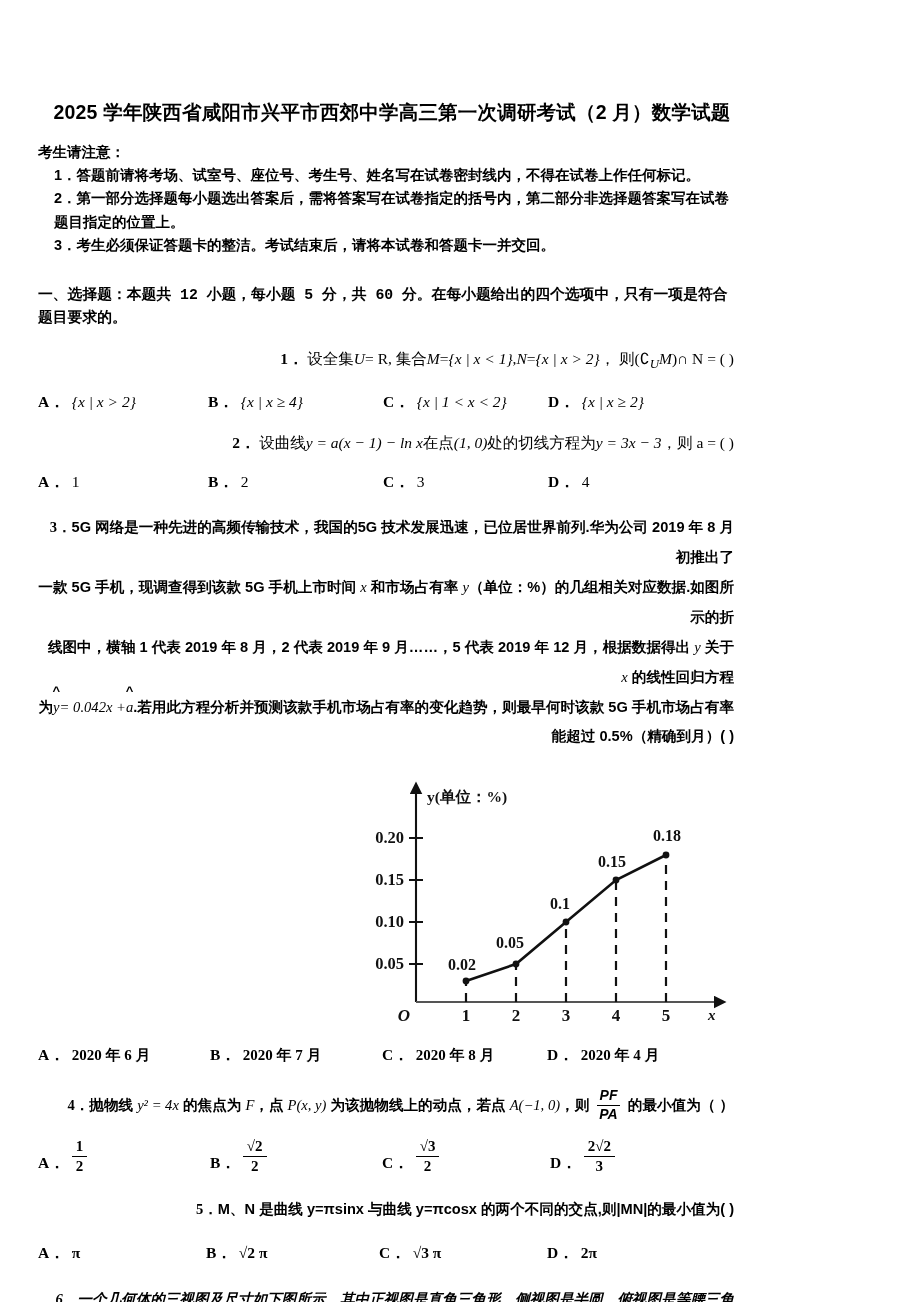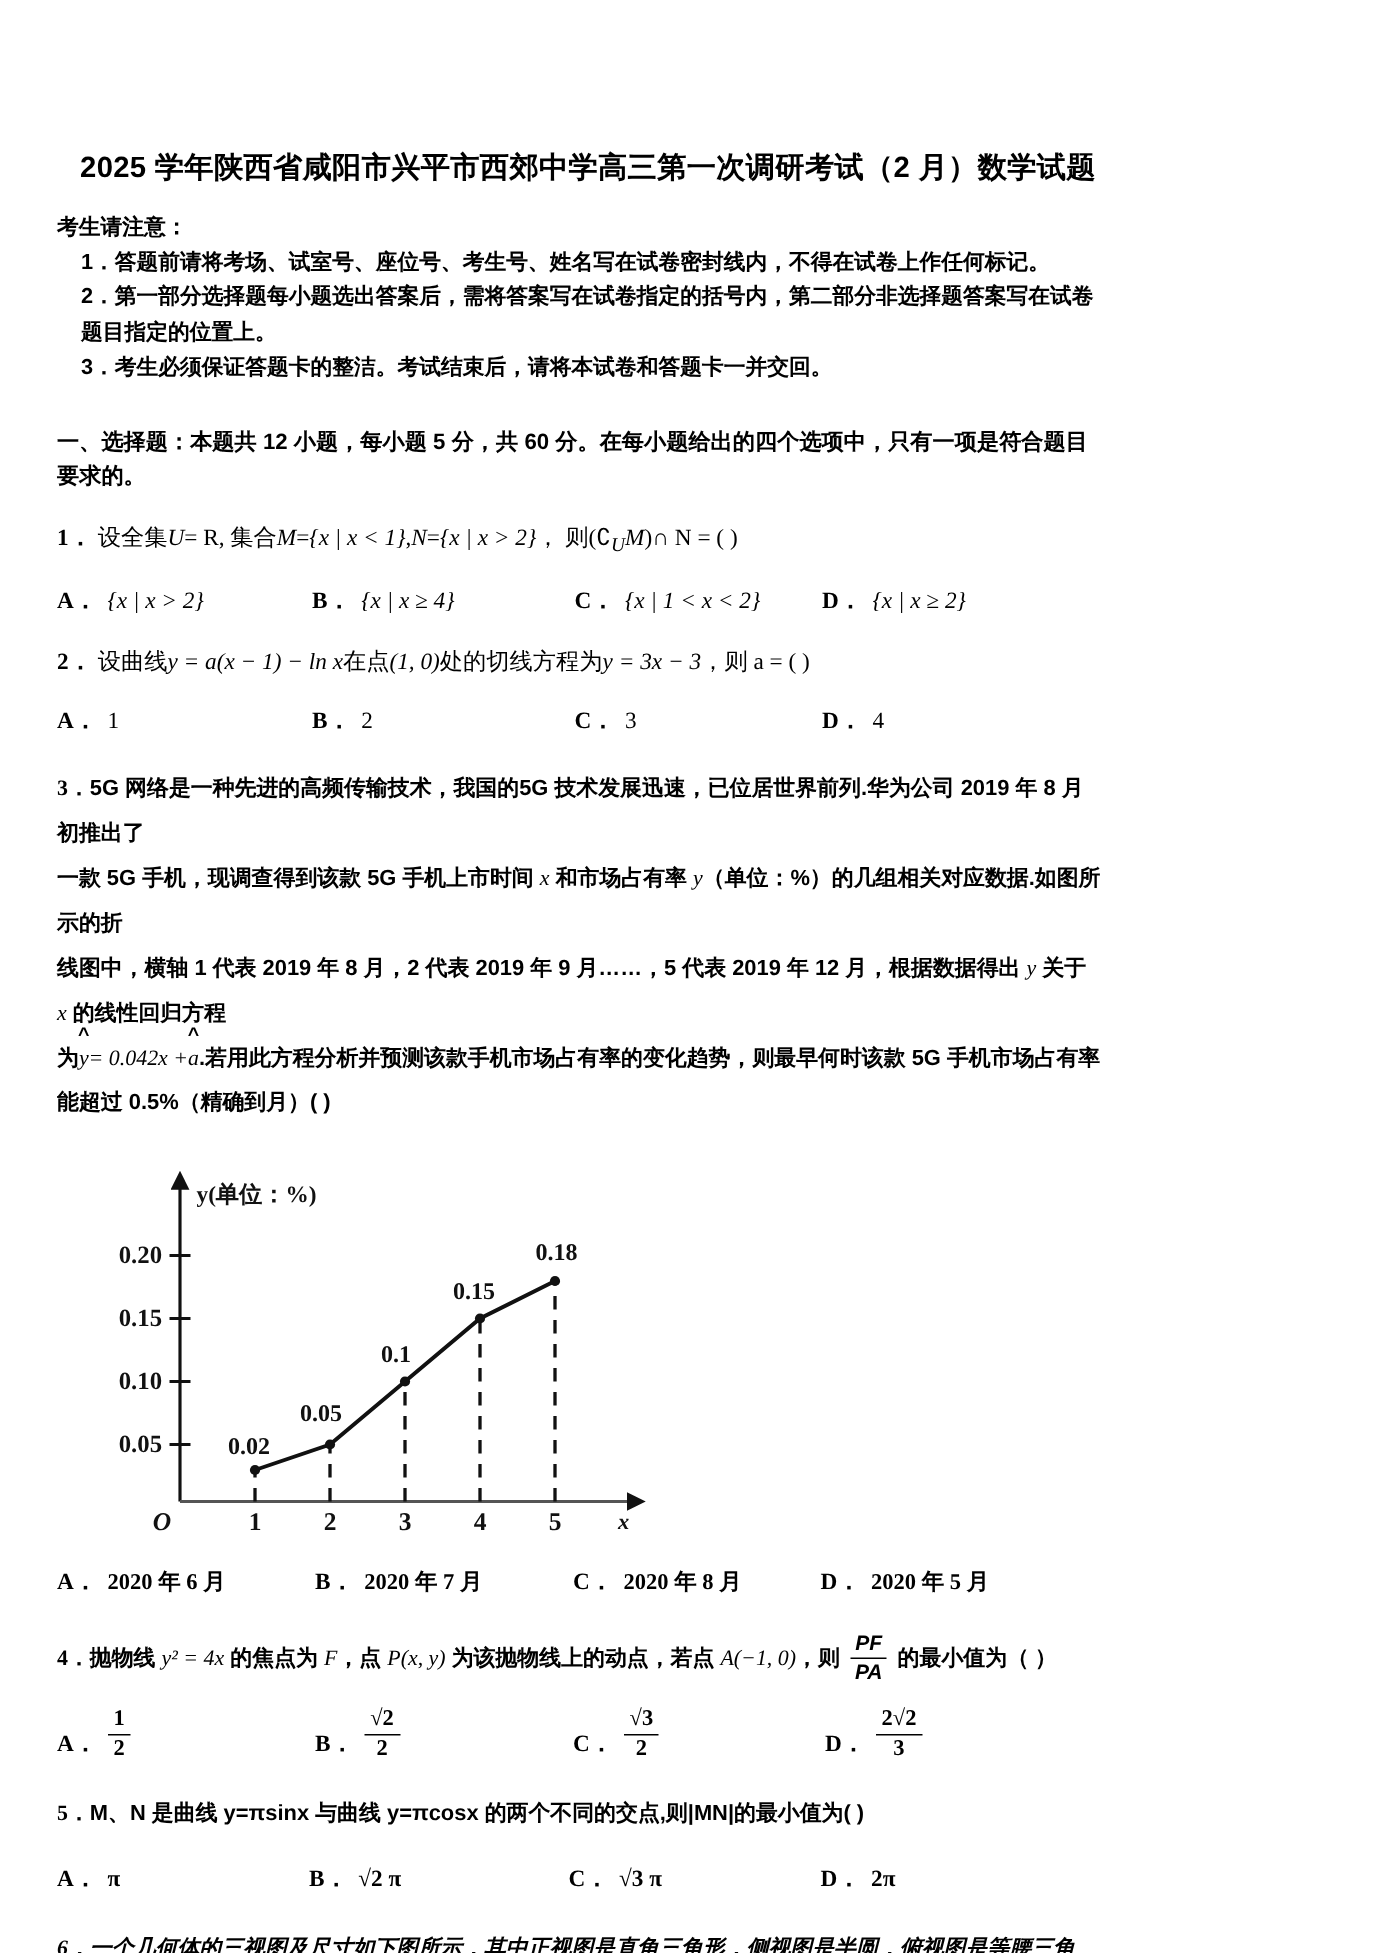--- a/index.html
+++ b/index.html
@@ -43,31 +43,32 @@
     line-height: 1.55;
   }
   .notice-line {
     font-family: "Liberation Sans", "DejaVu Sans", sans-serif;
     font-size: 14.5px;
     font-weight: bold;
     line-height: 1.62;
     margin-left: 16px;
   }
   .section-head {
-    font-family: Liberation Sans, sans-serif;
+    font-family: Liberation Mono, monospace;
     font-size: 14.8px;
     font-weight: bold;
     margin-top: 26px;
     line-height: 1.6;
   }
   .q {
     margin-top: 14px;
     font-size: 15.5px;
     line-height: 1.75;
     font-family: "Liberation Serif", "DejaVu Serif", serif;
+    text-align: right;
   }
   .q-body {
     font-family: "Liberation Sans", "DejaVu Sans", sans-serif;
     font-size: 14.6px;
     font-weight: bold;
     line-height: 2.05;
   }
   .q-num {
     font-family: "Liberation Serif", "DejaVu Serif", serif;
     font-weight: bold;
@@ -317,21 +318,21 @@
         <div class="opt">
             <span class="lbl">B．</span>
             <span class="val">2020 年 7 月</span>
           </div>
         <div class="opt">
             <span class="lbl">C．</span>
             <span class="val">2020 年 8 月</span>
           </div>
         <div class="opt">
             <span class="lbl">D．</span>
-            <span class="val">2020 年 5 月</span>
+            <span class="val">2020 年 4 月</span>
           </div>
       </div>
     </div>
 
     <div class="q q-body" style="margin-top:18px;">
       <div>
         <span class="q-num">4．</span><span>抛物线 </span><span class="mth">y² = 4x</span><span> 的焦点为 </span><span class="mth">F</span><span>，点 </span><span class="mth">P(x, y)</span><span> 为该抛物线上的动点，若点 </span><span class="mth">A(−1, 0)</span><span>，则 </span><span class="frac-inline">
             <span class="num">PF</span>
             <span class="den">PA</span>
           </span><span> 的最小值为（      ）</span>

